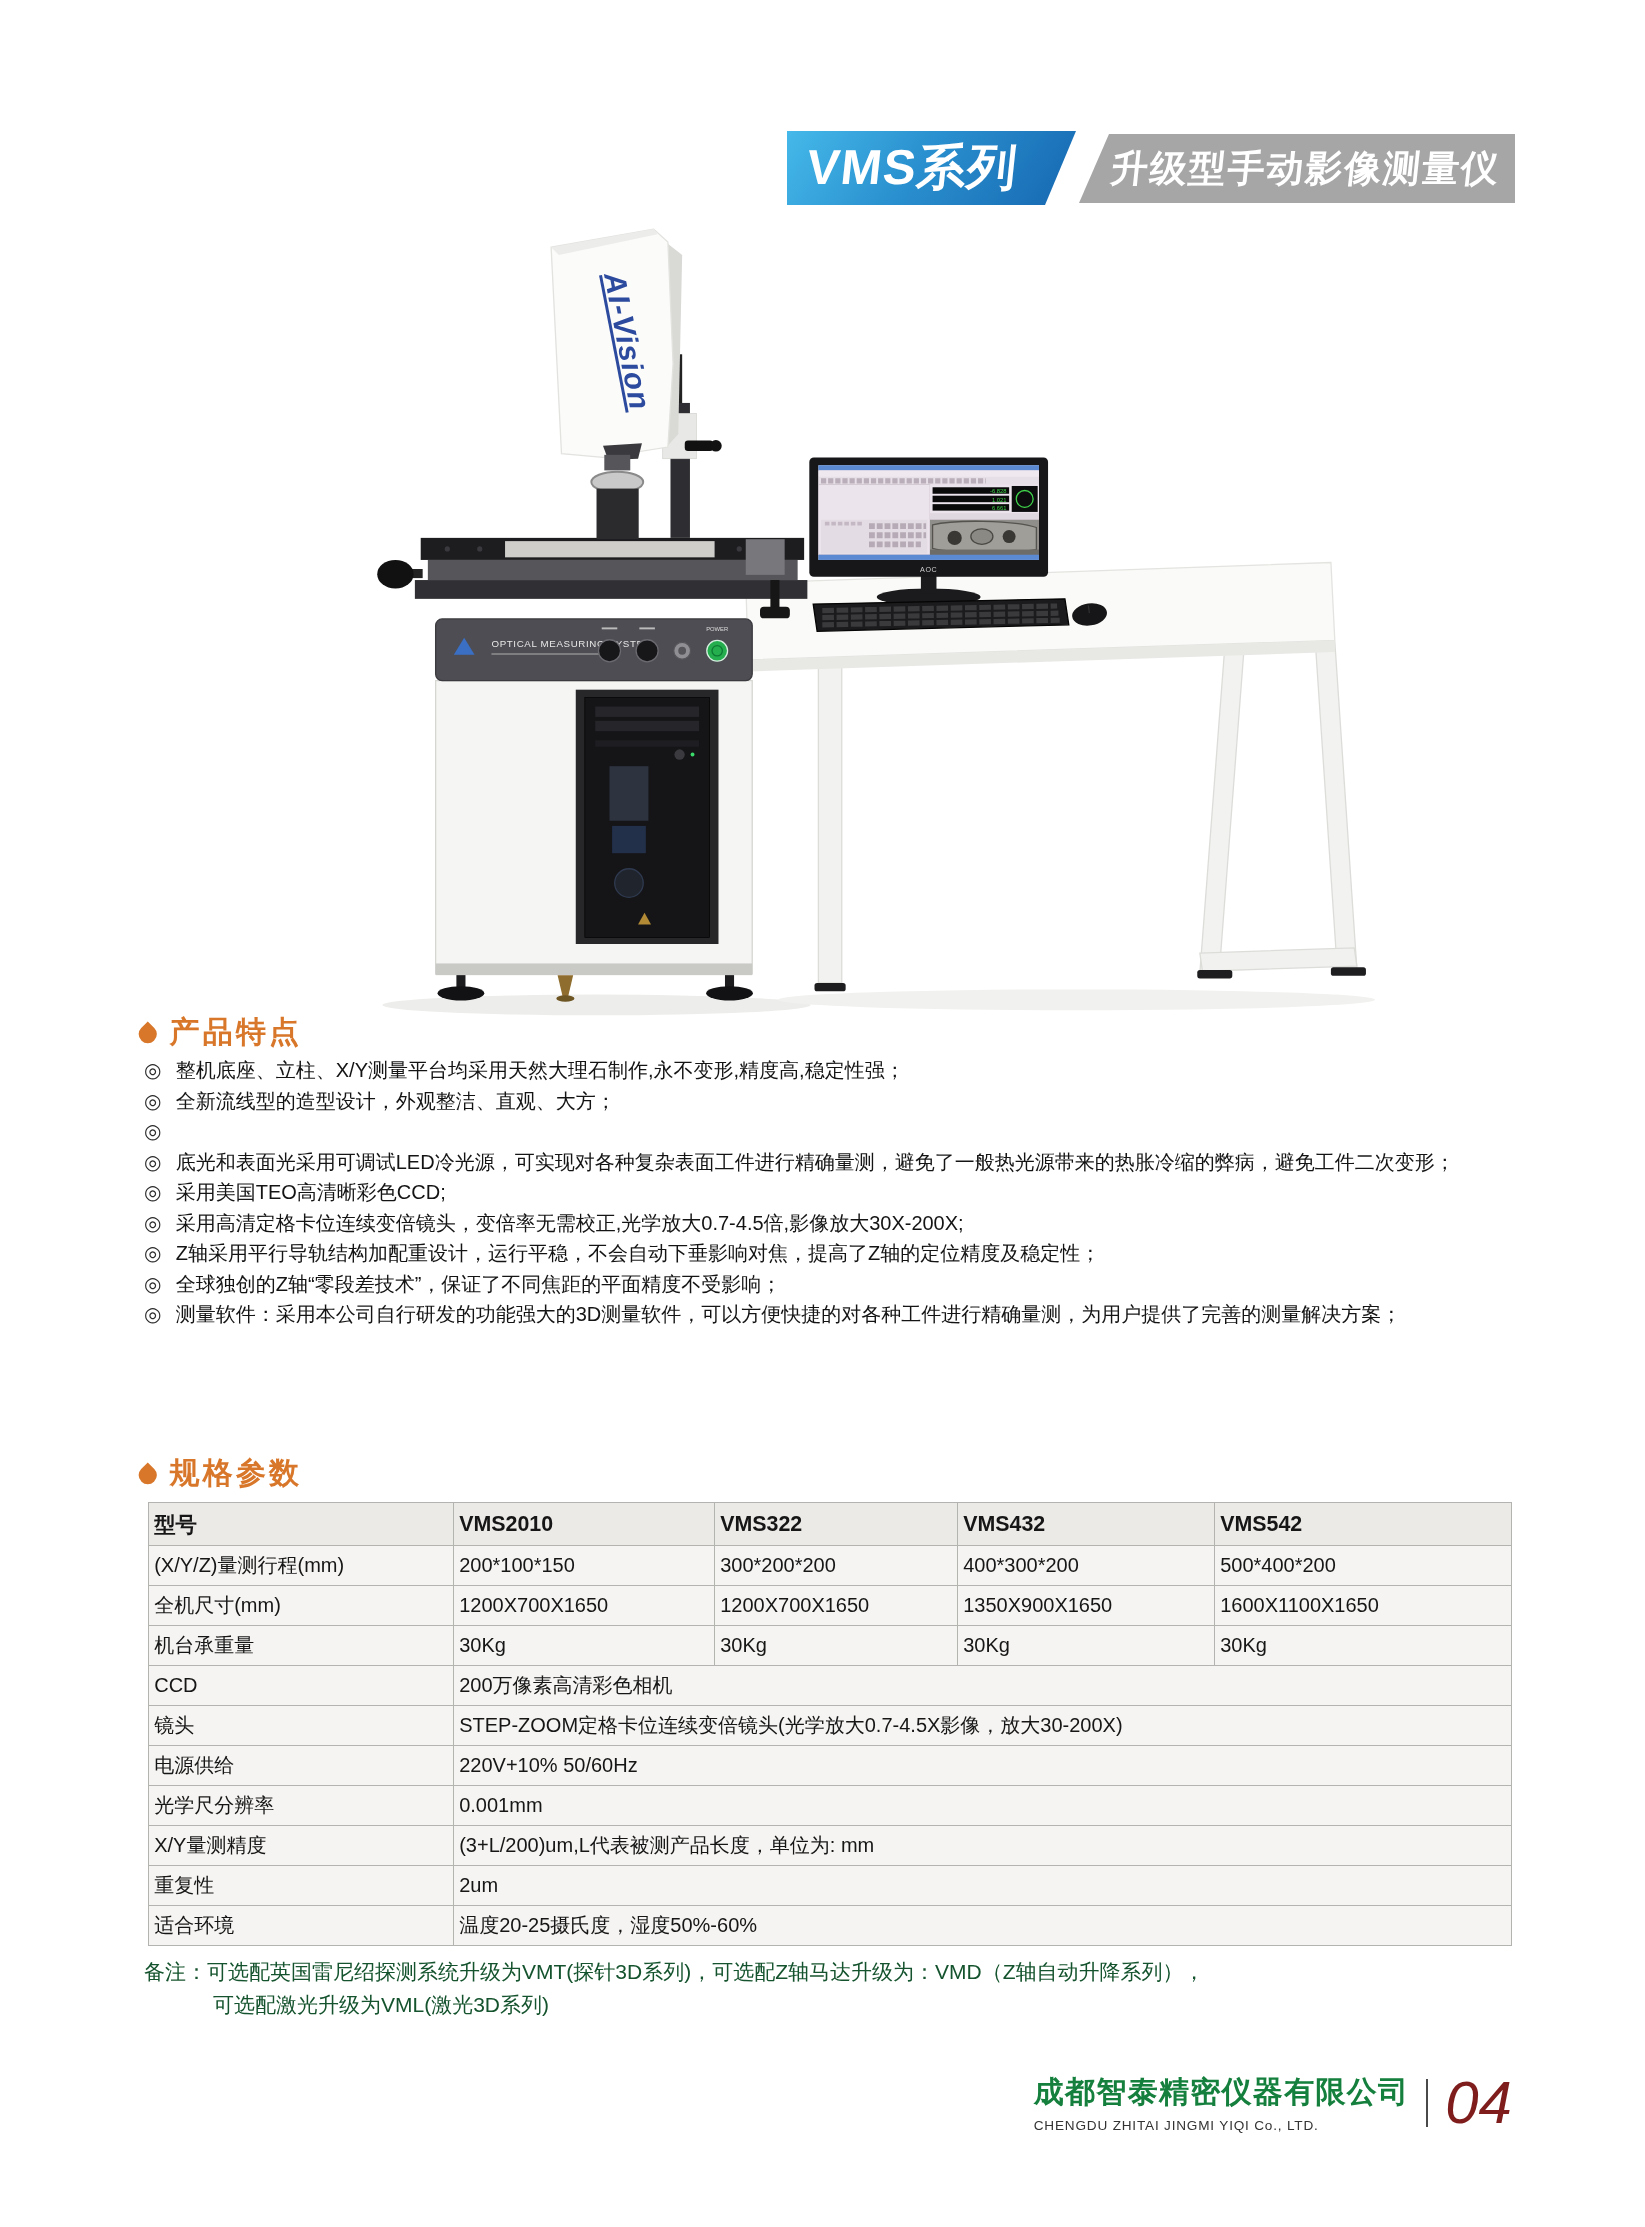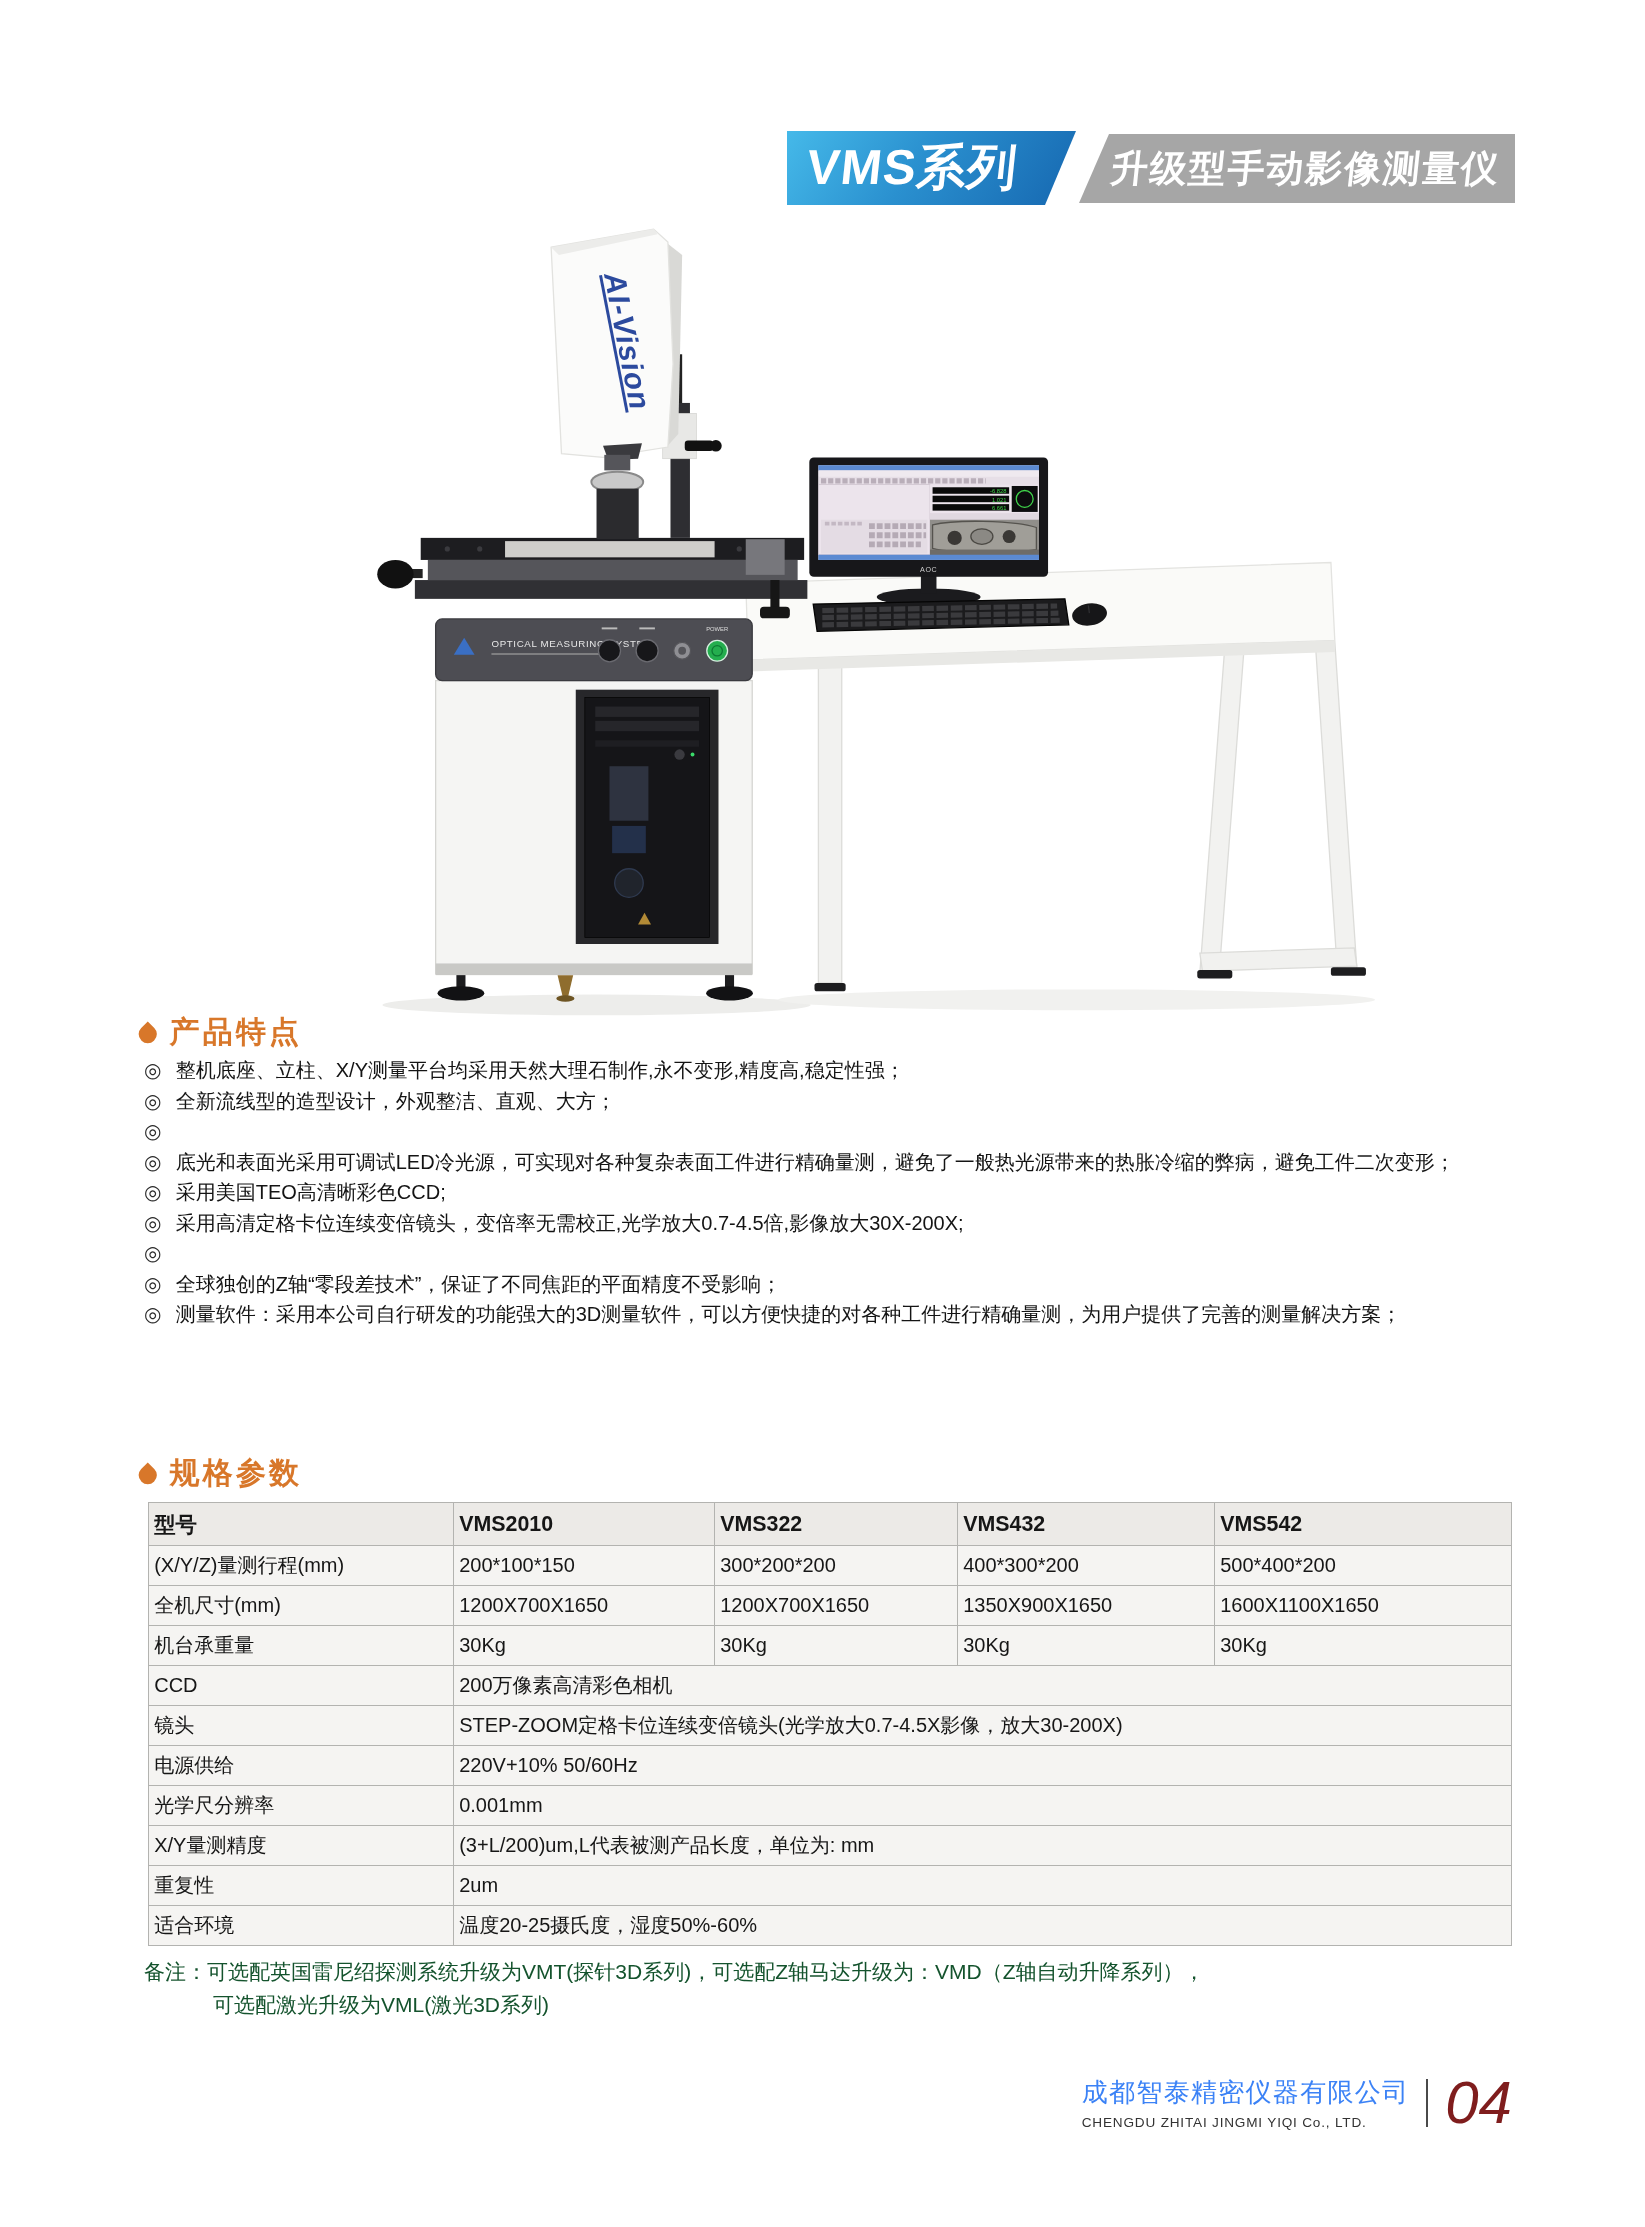--- a/index.html
+++ b/index.html
@@ -40,21 +40,21 @@
     text-align:left; height:39px; background:#f5f4f2; padding:0 5.2px; font-weight:normal; }
   .spec-table th { font-size:21.4px; font-weight:bold; background:#eceae7; height:42px; }
 
   .notes { position:absolute; left:144px; top:1955px; font-size:21px; color:#14532d;
     line-height:33px; }
   .notes .note-line2 { padding-left:69px; }
 
   
   .footer { position:absolute; top:2068px; right:134px; display:flex; align-items:center; gap:17px; }
   .footer-names { display:flex; flex-direction:column; align-items:flex-start; }
-  .footer-cn { font-size:26px; font-weight:normal; color:#3b82f6; letter-spacing:1.3px; white-space:nowrap; }
+  .footer-cn { font-size:30px; font-weight:bold; color:#15803d; letter-spacing:1.3px; white-space:nowrap; }
   .footer-en { font-size:13.6px; color:#333; letter-spacing:0.8px; margin-top:4.5px; white-space:nowrap; }
   .footer-divider { width:1.9px; height:48px; background:#4a4a4a; }
   .footer-page { font-size:60px; color:#7f1d1d;font-style:italic; }
 
   .photo-svg { position:absolute; left:350px; top:221px; }
 </style>
 </head>
 <body>
 
 <div class="page">
@@ -237,20 +237,21 @@
     <li class="feature-item">
         <span class="bullet-glyph">◎</span>
         <span>采用美国TEO高清晰彩色CCD;</span>
       </li>
     <li class="feature-item">
         <span class="bullet-glyph">◎</span>
         <span>采用高清定格卡位连续变倍镜头，变倍率无需校正,光学放大0.7-4.5倍,影像放大30X-200X;</span>
       </li>
     <li class="feature-item">
         <span class="bullet-glyph">◎</span>
+        <span>Z轴采用平行导轨结构加配重设计，运行平稳，不会自动下垂影响对焦，提高了Z轴的定位精度及稳定性；</span>
       </li>
     <li class="feature-item">
         <span class="bullet-glyph">◎</span>
         <span>全球独创的Z轴“零段差技术”，保证了不同焦距的平面精度不受影响；</span>
       </li>
     <li class="feature-item">
         <span class="bullet-glyph">◎</span>
         <span>测量软件：采用本公司自行研发的功能强大的3D测量软件，可以方便快捷的对各种工件进行精确量测，为用户提供了完善的测量解决方案；</span>
       </li>
   </ul>

